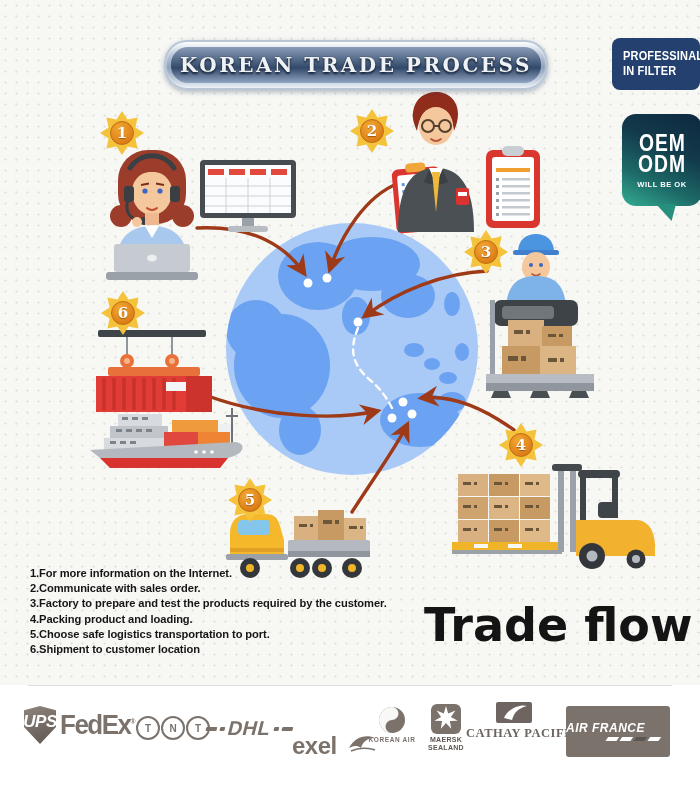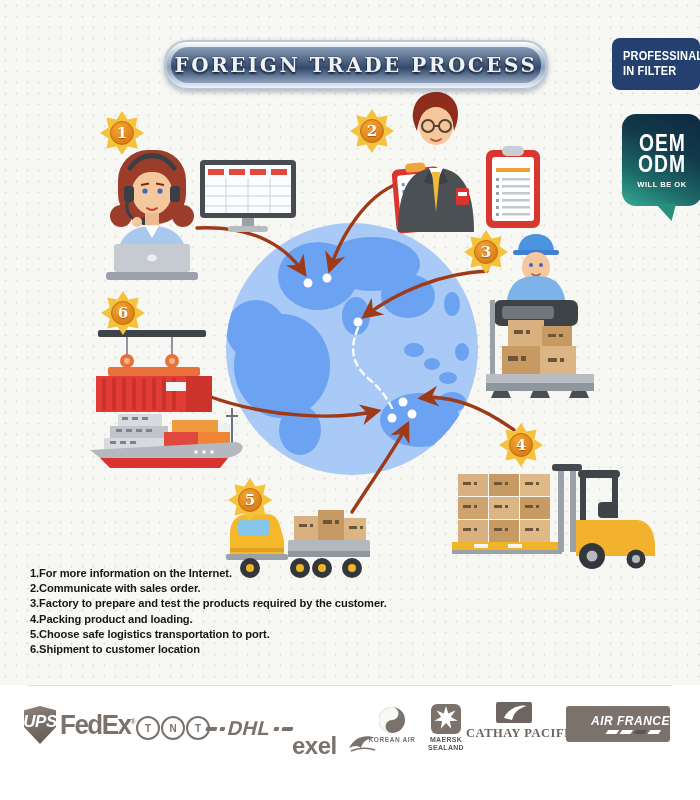--- a/index.html
+++ b/index.html
@@ -71,22 +71,22 @@
   .exel{left:292px;top:732px;display:flex;align-items:flex-start;gap:10px;}
   .exel .word{font-weight:bold;font-size:24px;letter-spacing:-.5px;}
   .korean{left:366px;top:706px;width:52px;text-align:center;}
   .korean .txt{font-size:6.5px;font-weight:bold;letter-spacing:.6px;margin-top:2px;}
   .maersk{left:426px;top:704px;width:40px;text-align:center;}
   .maersk .box{width:30px;height:30px;border-radius:6px;background:#7b726c;margin:0 auto;}
   .maersk .txt{font-size:7px;font-weight:bold;line-height:7.5px;letter-spacing:.3px;margin-top:2px;color:#5d5550;}
   .cathay{left:466px;top:702px;width:96px;text-align:center;}
   .cathay .box{width:36px;height:21px;background:#6e6560;border-radius:2px;margin:0 auto;}
   .cathay .txt{font-family:"Liberation Serif",serif;font-weight:bold;font-size:12.5px;letter-spacing:.5px;margin-top:3px;color:#6e6560;white-space:nowrap;}
-  .airfrance{left:566px;top:706px;width:104px;height:36px;background:#7b726c;border-radius:3px;
-    display:flex;flex-direction:column;align-items:flex-end;justify-content:center;}
+  .airfrance{left:566px;top:706px;width:104px;height:51px;background:#7b726c;border-radius:3px;
+    display:flex;flex-direction:column;align-items:flex-start;justify-content:center;}
   .airfrance .txt{color:#fff;font-weight:bold;font-style:italic;font-size:12px;letter-spacing:.5px;line-height:12px;}
   .airfrance .stripes{display:flex;gap:3px;margin-top:3px;align-self:flex-end;margin-right:10px;}
   .airfrance .stripe{width:11px;height:3.5px;background:#fff;transform:skewX(-35deg);}
   .airfrance .stripe.d{background:#5d5550;}
 </style>
 </head>
 <body>
 
 <div class="canvas">
 
@@ -397,21 +397,21 @@
       <path d="M576,520 L638,520 C650,522 654,532 655,544 L655,556 L576,556 Z" fill="#f2b22e"></path>
       <circle cx="592" cy="556" r="13" fill="#33373b"></circle>
         <circle cx="592" cy="556" r="5.5" fill="#b3b9bf"></circle>
       <circle cx="636" cy="559" r="9.5" fill="#33373b"></circle>
         <circle cx="636" cy="559" r="4" fill="#b3b9bf"></circle>
     </g>
   </svg>
 
   <div class="abs banner">
     <div class="banner-inner">
-      <span>FOREIGN TRADE PROCESS</span>
+      <span>KOREAN TRADE PROCESS</span>
     </div>
   </div>
 
   <div class="abs filter-badge">
     <span>PROFESSINAL</span>
     <span>IN FILTER</span>
   </div>
 
   <div class="abs oem-badge">
     <span class="big">OEM</span>
@@ -459,20 +459,21 @@
 
   <div class="abs process-list">
     <div>1.For more information on the Internet.</div>
     <div>2.Communicate with sales order.</div>
     <div>3.Factory to prepare and test the products required by the customer.</div>
     <div>4.Packing product and loading.</div>
     <div>5.Choose safe logistics transportation to port.</div>
     <div>6.Shipment to customer location</div>
   </div>
 
+  <div class="abs headline">Trade flow</div>
 
   <div class="abs bottom-strip">
     <div class="abs divider"></div>
   </div>
 
   <div class="abs ups-shield logo" style="z-index:3;">
     <span>UPS</span>
   </div>
   <div class="abs fedex logo" style="z-index:3;">
     <span>FedEx</span><sup>®</sup>

